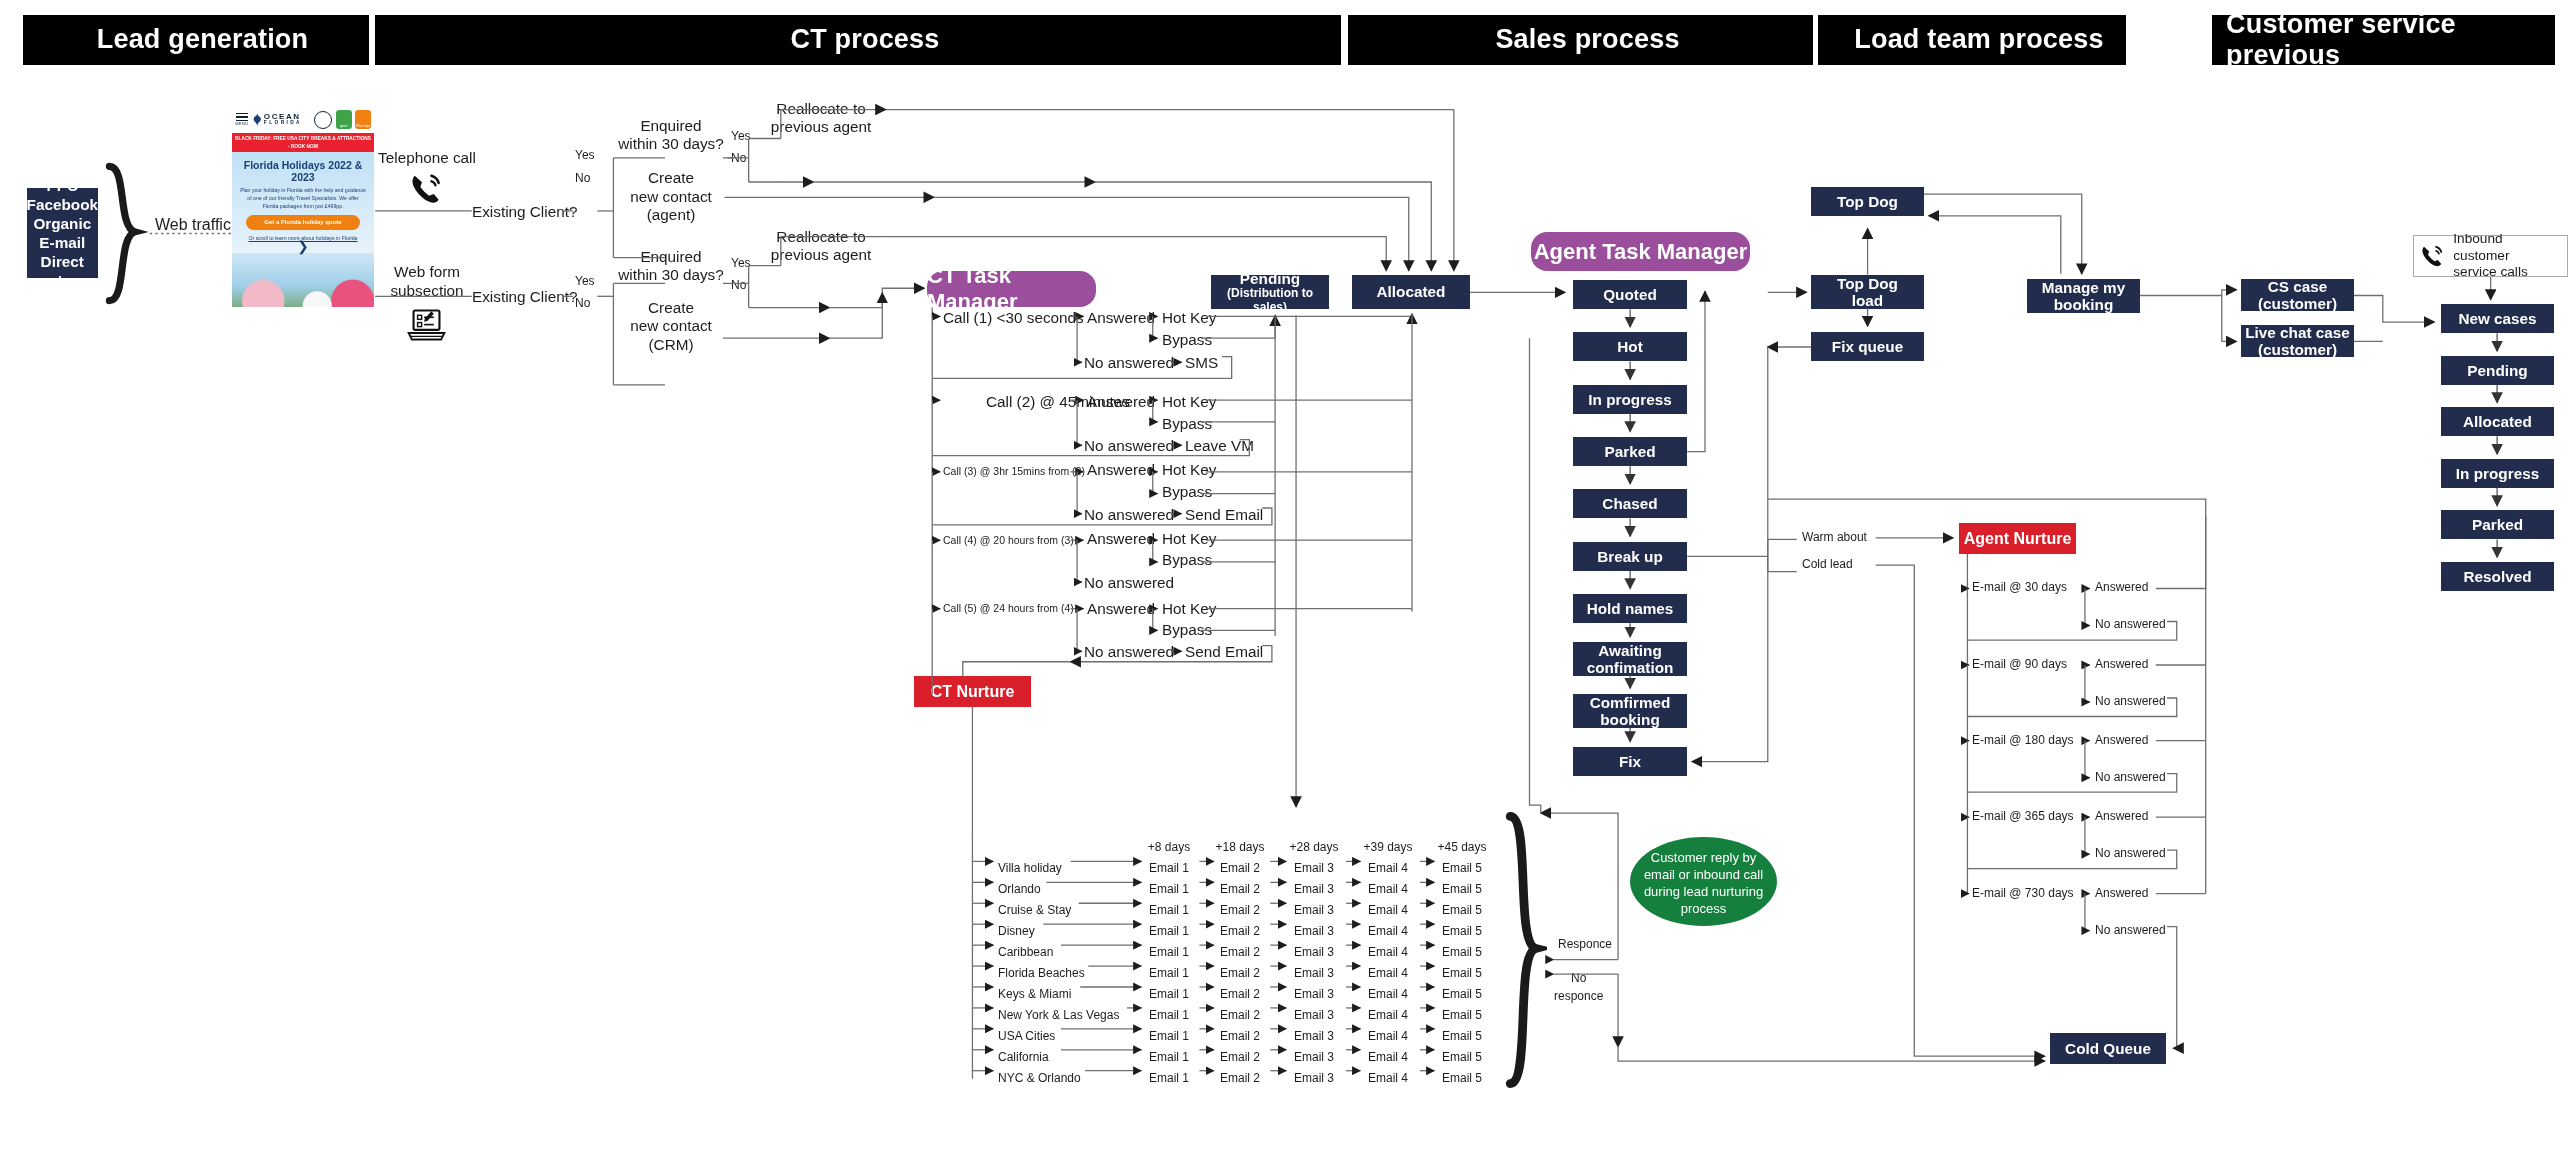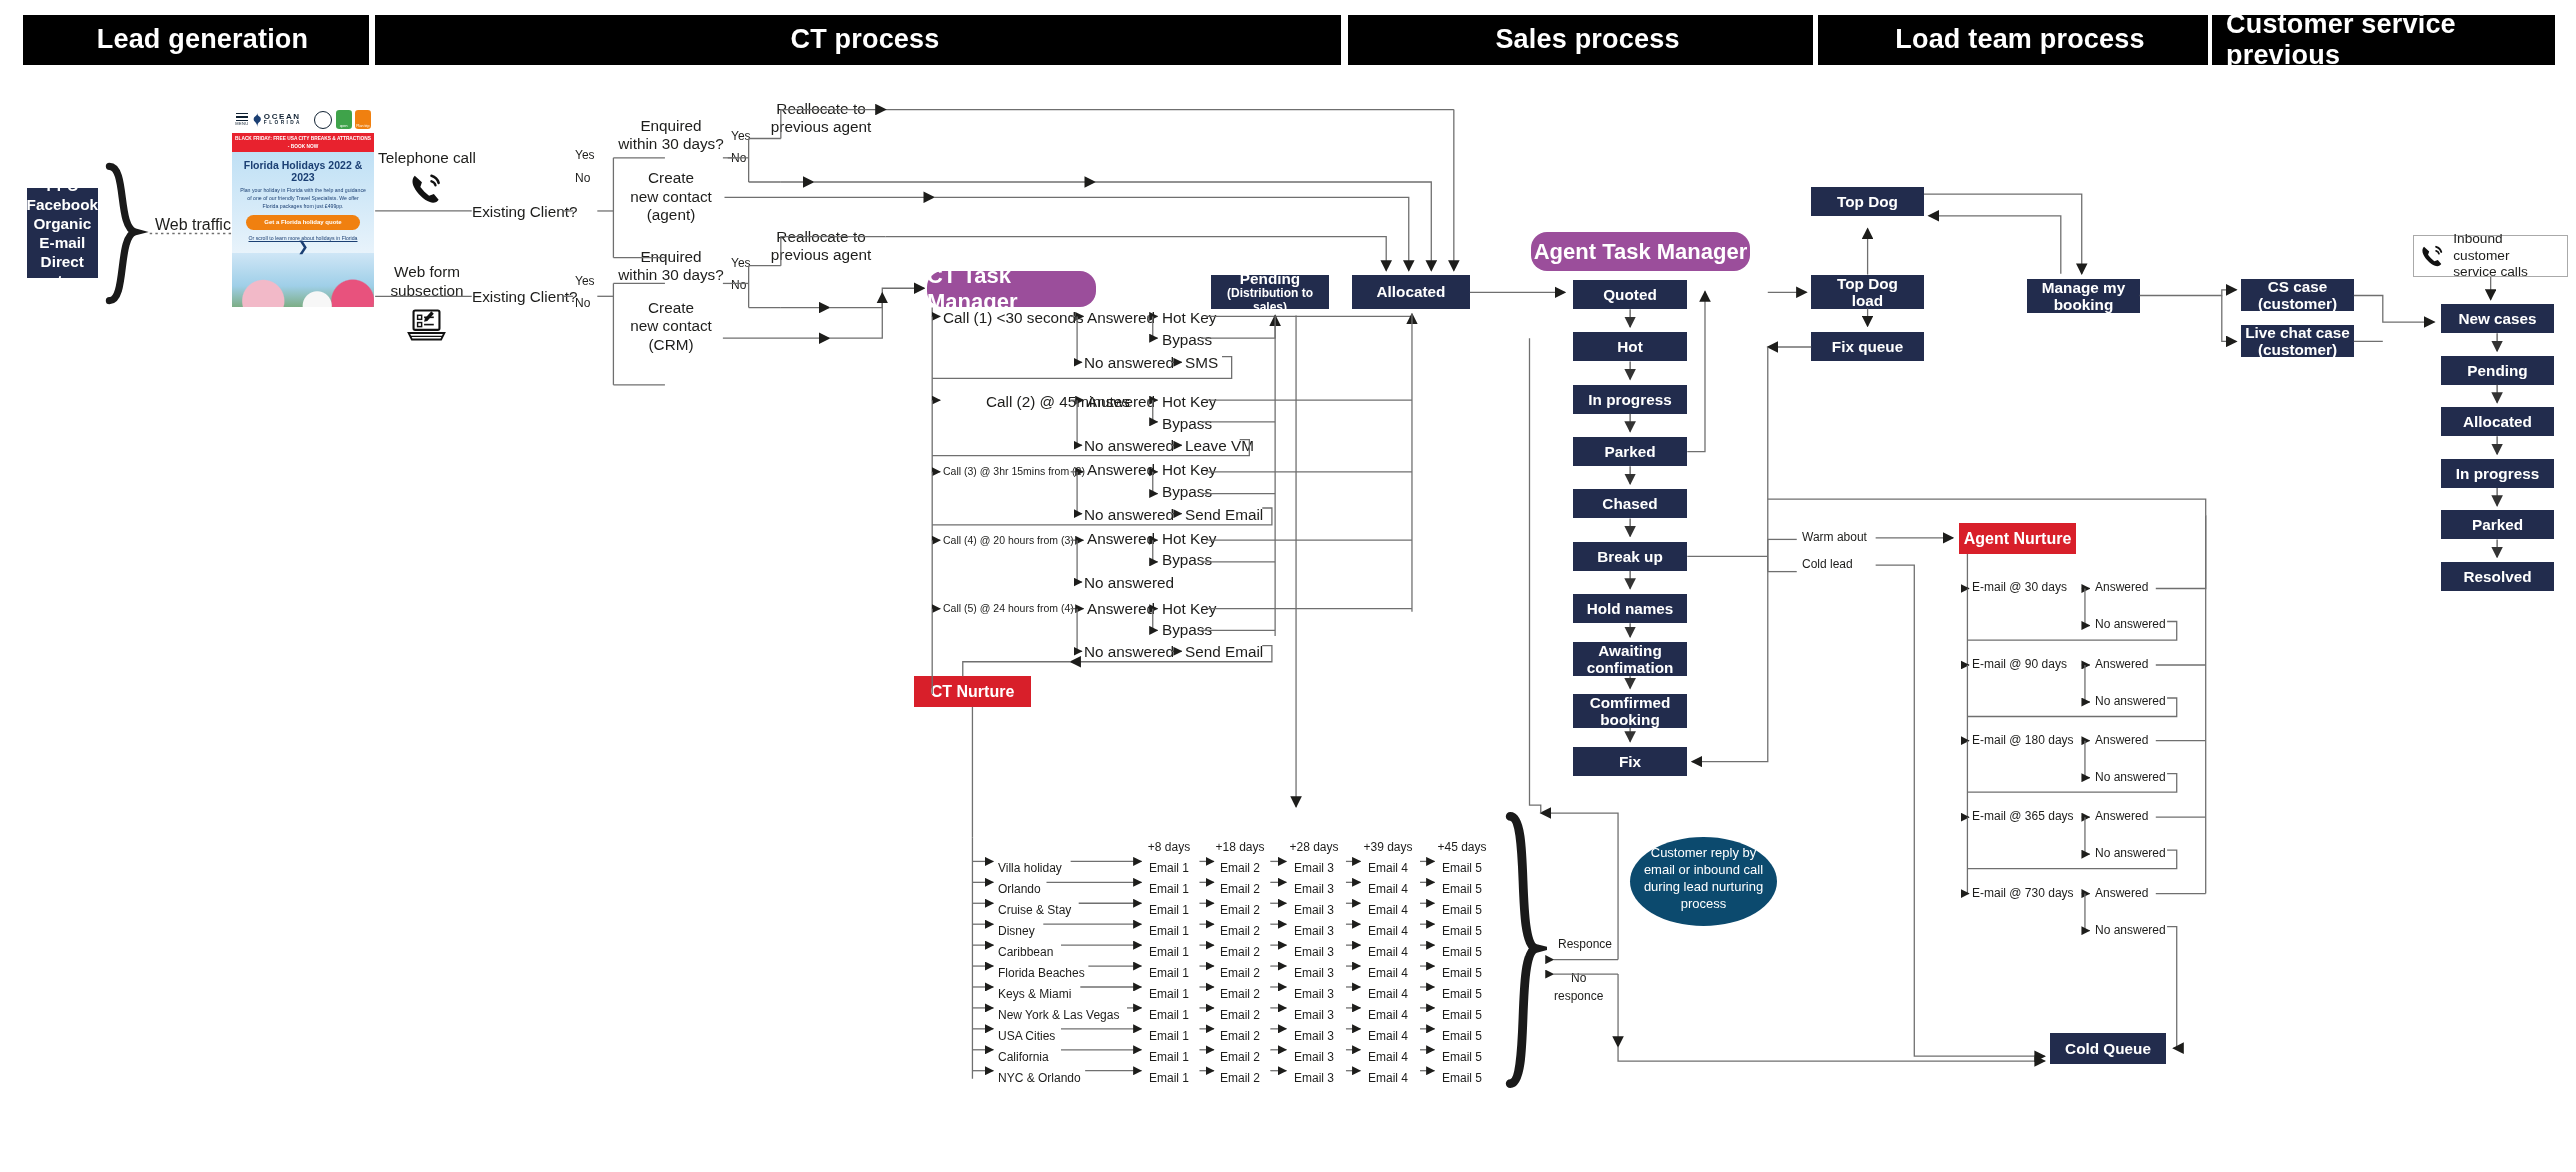--- a/index.html
+++ b/index.html
@@ -18,22 +18,22 @@
       justify-content:center;text-align:center;font-weight:700;line-height:1.12;
       font-size:15.3px;padding:1.6px 3.2px;box-sizing:border-box;}
   .nv .sub{display:block;font-size:12px;font-weight:700;}
   .purple{position:absolute;background:#9b4e9b;color:#fff;display:flex;align-items:center;
       justify-content:center;font-weight:700;font-size:22px;box-sizing:border-box;border-radius:16px;}
   .red{position:absolute;background:#d81f2a;color:#fff;display:flex;align-items:center;
       justify-content:center;font-weight:700;font-size:16px;box-sizing:border-box;}
   .srcbox{position:absolute;background:#222c4d;color:#fff;display:flex;align-items:center;
       justify-content:flex-end;text-align:center;font-weight:700;font-size:15.3px;line-height:1.25;
       box-sizing:border-box;}
-  .oval{position:absolute;background:#0c4a6e;color:#fff;border-radius:50%;display:flex;
-      align-items:flex-start;justify-content:center;text-align:center;font-size:13px;line-height:1.3;
+  .oval{position:absolute;background:#15803d;color:#fff;border-radius:50%;display:flex;
+      align-items:flex-end;justify-content:center;text-align:center;font-size:13px;line-height:1.3;
       padding:8px 11.3px;box-sizing:border-box;}
   .obox{position:absolute;border:0.8px solid #aaa;background:#fff;display:flex;align-items:center;
       gap:6.4px;padding:4.8px 6.4px;box-sizing:border-box;font-size:13.7px;line-height:1.2;}
 
   
   .lbl{position:absolute;font-size:15.3px;line-height:1.18;white-space:nowrap;color:#1d1d1b;}
   .lbl.c{text-align:center;transform:translateX(-50%);}
   .lbl.sm{font-size:12px;}
   .lbl.xs{font-size:10.5px;}
 
@@ -74,21 +74,21 @@
 
   <div class="hdr" style="left:22.5px;top:14.5px;width:346px;height:50px;">
     <span>Lead generation</span>
   </div>
   <div class="hdr" style="left:375px;top:14.5px;width:966px;height:50px;">
     <span>CT process</span>
   </div>
   <div class="hdr" style="left:1348px;top:14.5px;width:465px;height:50px;">
     <span>Sales process</span>
   </div>
-  <div class="hdr" style="left:1818px;top:14.5px;width:390px;height:50px;align-items:center;">
+  <div class="hdr" style="left:1818px;top:14.5px;width:308px;height:50px;align-items:center;">
     <span>Load team process</span>
   </div>
   <div class="hdr" style="left:2212px;top:14.5px;width:343px;height:50px;">
     <span>Customer service previous</span>
   </div>
 
   <div class="srcbox" style="left:27px;top:188px;width:71px;height:90px;">
     <div>
       <div>PPC</div>
       <div>Facebook</div>

